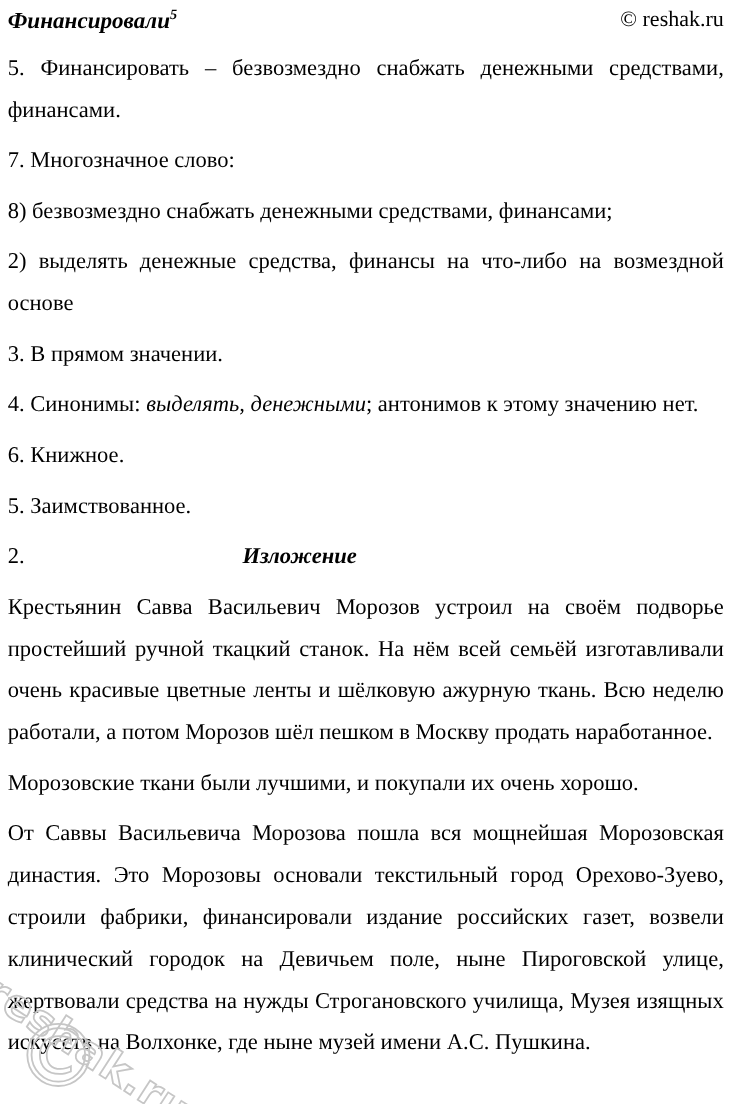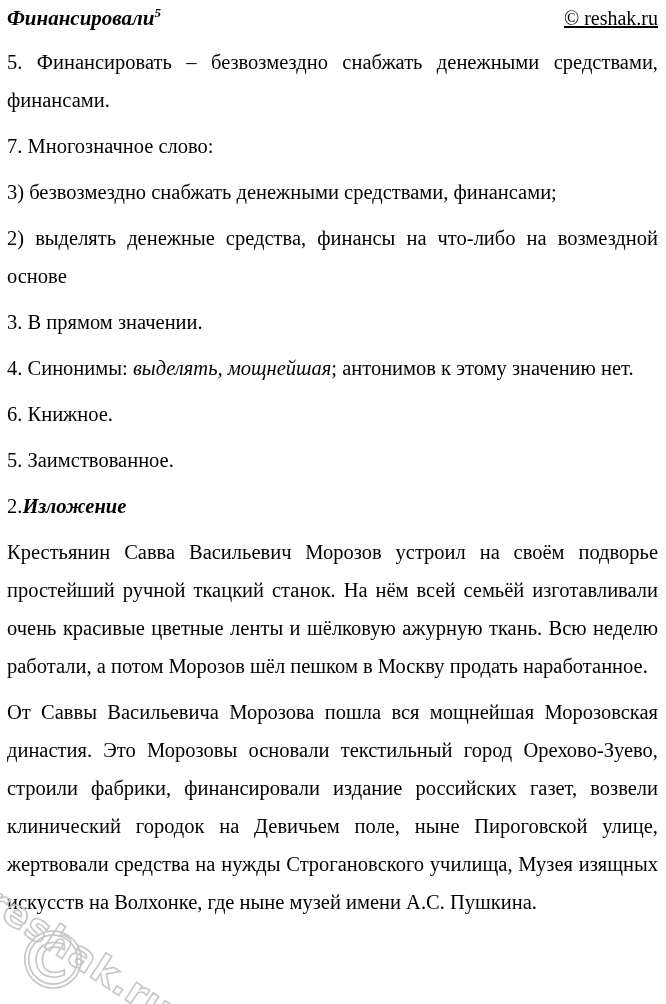--- a/index.html
+++ b/index.html
@@ -29,41 +29,41 @@
     font-size: 21px;
     line-height: 24px;
   }
   .doc-title sup {
     font-size: 13px;
     line-height: 0;
   }
   .copyright {
     font-size: 20px;
     line-height: 24px;
-    text-decoration: underline;
   }
 
   p.doc-par {
     margin: 0 0 8px 0;
     line-height: 38px;
     text-align: justify;
     text-justify: inter-word;
   }
   p.doc-par:last-child { margin-bottom: 0; }
 
   .syn-italic { font-style: italic; }
 
   .section-head {
     line-height: 38px;
     margin: 6px 0 8px 0;
     white-space: nowrap;
   }
   .sec-title {
     font-weight: 700;
     font-style: italic;
+    margin-left: 198px;
   }
 
   .watermark {
     position: absolute;
     left: 0;
     top: 0;
     width: 100%;
     height: 100%;
     pointer-events: none;
     z-index: 5;
@@ -98,30 +98,31 @@
 
 <div class="page">
 
   <div class="header-row">
     <div class="doc-title"><span>Финансировали</span><sup>5</sup></div>
     <div class="copyright">© reshak.ru</div>
   </div>
 
   <p class="doc-par">5. Финансировать – безвозмездно снабжать денежными средствами, финансами.</p>
   <p class="doc-par">7. Многозначное слово:</p>
-  <p class="doc-par">3) безвозмездно снабжать денежными средствами, финансами;</p>
+  <p class="doc-par">8) безвозмездно снабжать денежными средствами, финансами;</p>
   <p class="doc-par">2) выделять денежные средства, финансы на что-либо на возмездной основе</p>
   <p class="doc-par">3. В прямом значении.</p>
-  <p class="doc-par"><span>4. Синонимы: </span><span class="syn-italic">выделять, мощнейшая</span><span>; антонимов к этому значению нет.</span></p>
+  <p class="doc-par"><span>4. Синонимы: </span><span class="syn-italic">выделять, денежными</span><span>; антонимов к этому значению нет.</span></p>
   <p class="doc-par">6. Книжное.</p>
   <p class="doc-par">5. Заимствованное.</p>
 
   <div class="section-head"><span class="sec-num">2.</span><span class="sec-title">Изложение</span></div>
 
   <p class="doc-par">Крестьянин Савва Васильевич Морозов устроил на своём подворье простейший ручной ткацкий станок. На нём всей семьёй изготавливали очень красивые цветные ленты и шёлковую ажурную ткань. Всю неделю работали, а потом Морозов шёл пешком в Москву продать наработанное.</p>
+  <p class="doc-par">Морозовские ткани были лучшими, и покупали их очень хорошо.</p>
   <p class="doc-par">От Саввы Васильевича Морозова пошла вся мощнейшая Морозовская династия. Это Морозовы основали текстильный город Орехово-Зуево, строили фабрики, финансировали издание российских газет, возвели клинический городок на Девичьем поле, ныне Пироговской улице, жертвовали средства на нужды Строгановского училища, Музея изящных искусств на Волхонке, где ныне музей имени А.С. Пушкина.</p>
 
   <div class="watermark">
     <span class="wm-copy">©</span>
     <span class="wm-text">reshak.ru</span>
   </div>
 
 </div>
 
 </body></html>

